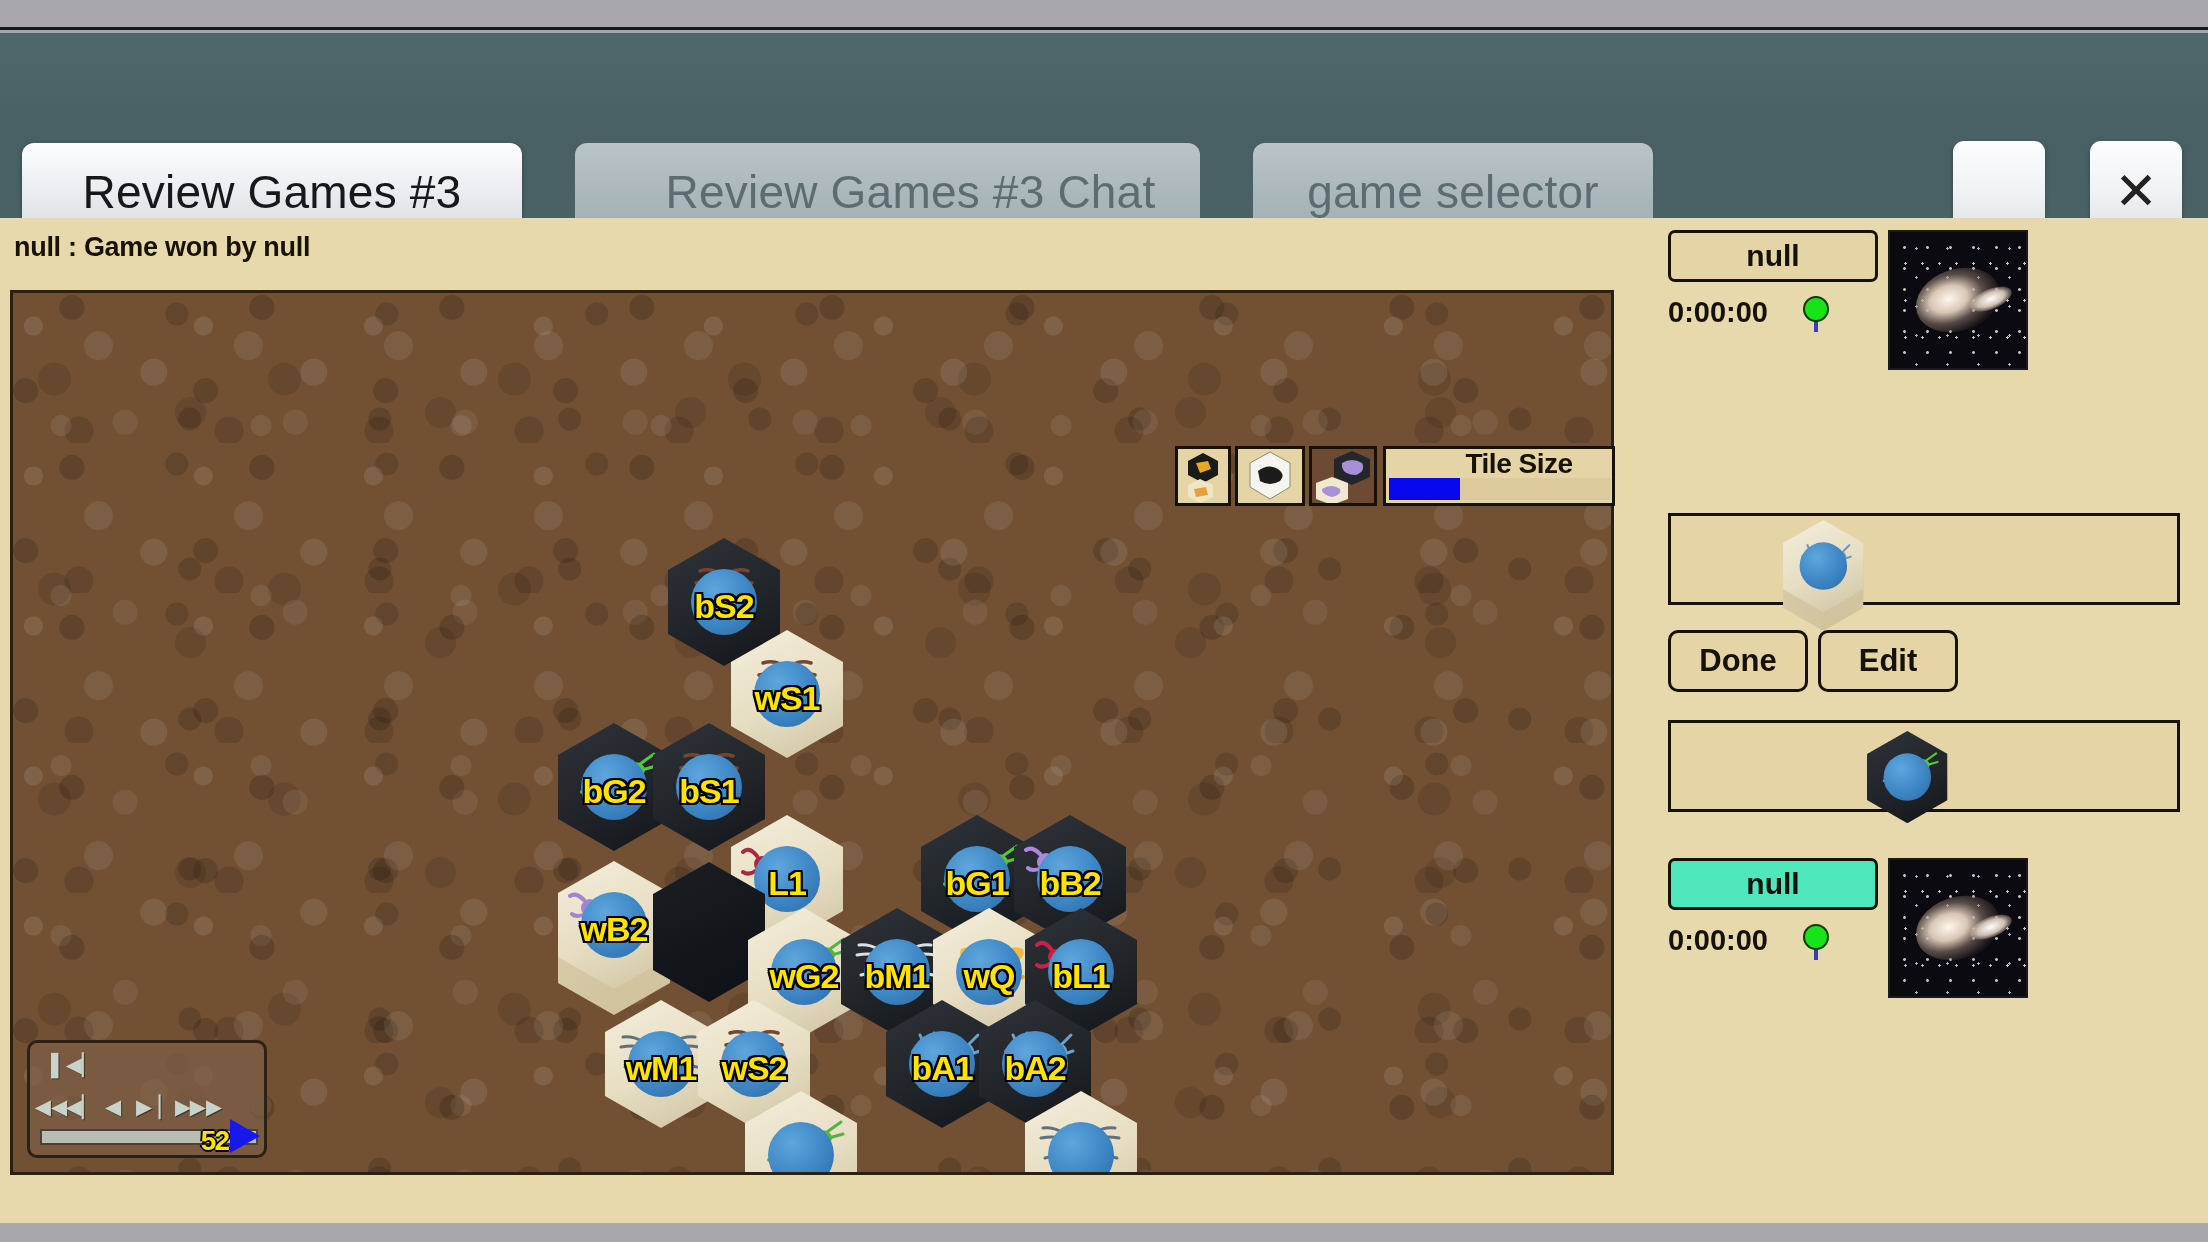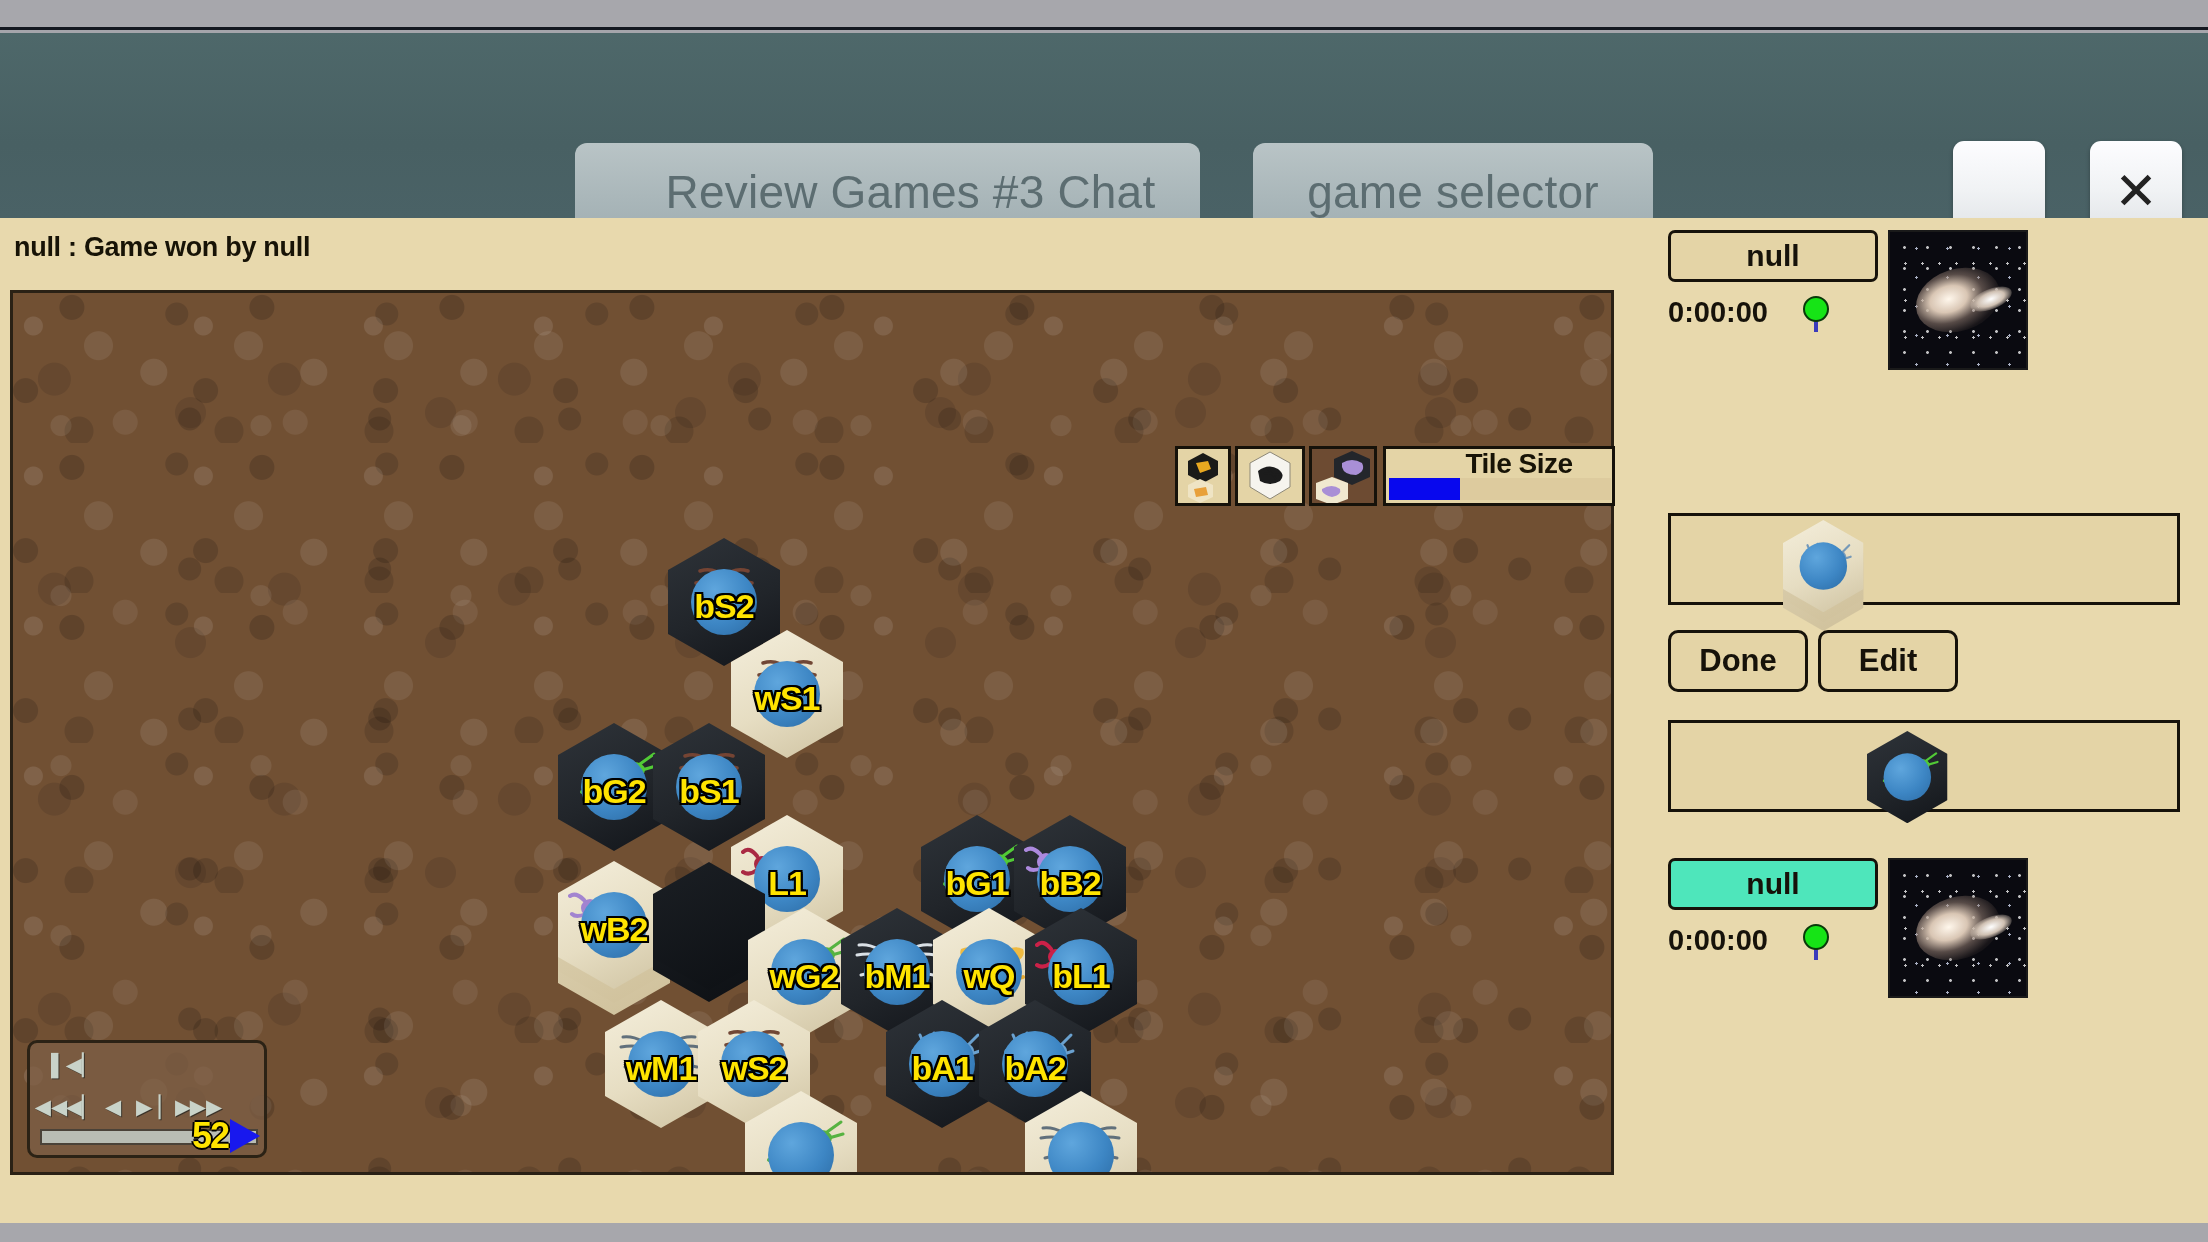--- a/index.html
+++ b/index.html
@@ -108,21 +108,21 @@
   #playback { position:absolute; left:14px; bottom:14px; width:240px; height:118px;
     border:3px solid #2b2215; border-radius:10px;
     background:rgba(126,96,70,.72); }
   .pb-row { position:absolute; left:8px; display:flex; gap:5px; align-items:center; }
   #pb-row-top { top:8px; }
   #pb-row-mid { top:50px; }
   .pb-btn { width:26px; height:26px; display:flex; align-items:center; justify-content:center;
     color:#c9d3c9; font-size:21px; line-height:1; text-shadow:1px 1px 0 #3a3329; }
   #pb-slider { position:absolute; left:10px; bottom:10px; width:218px; height:16px;
     background:#b9bdb4; border:2px solid #4a4238; }
-  #pb-count { position:absolute; right:36px; bottom:-2px; font-size:36px; font-weight:bold;
+  #pb-count { position:absolute; right:36px; bottom:-2px; font-size:28px; font-weight:bold;
     color:#ffe400; letter-spacing:-2px;
     text-shadow:-2px 0 #000,2px 0 #000,0 -2px #000,0 2px #000; }
   #pb-play { position:absolute; right:4px; bottom:2px; width:0; height:0;
     border-left:30px solid #1818ee; border-top:17px solid transparent;
     border-bottom:17px solid transparent; }
 
   
   #tip-bar { position:absolute; left:0; bottom:0; width:1636px; height:38px;
     background:#e8d9ad; border-top:3px solid #2b2215; }
   #tip-text { position:absolute; left:470px; top:4px; font-size:25px; color:#16120a; }
@@ -176,20 +176,23 @@
 
   #bottom-strip { position:absolute; left:0; top:1223px; width:2208px; height:19px;
     background:#a7a7ac; }
 </style>
 </head>
 <body>
 
 <div id="top-strip"></div>
 
 <div id="header-bar">
+  <div class="tab active" id="tab-0">
+    <span>Review Games #3</span>
+  </div>
   <div class="tab inactive" id="tab-1">
     <span>Review Games #3 Chat</span>
   </div>
   <div class="tab inactive" id="tab-2">
     <span>game selector</span>
   </div>
 
   <div class="hdr-btn" id="menu-btn">
     <span>
       <span class="burger-line"></span><span class="burger-line"></span><span class="burger-line"></span>

